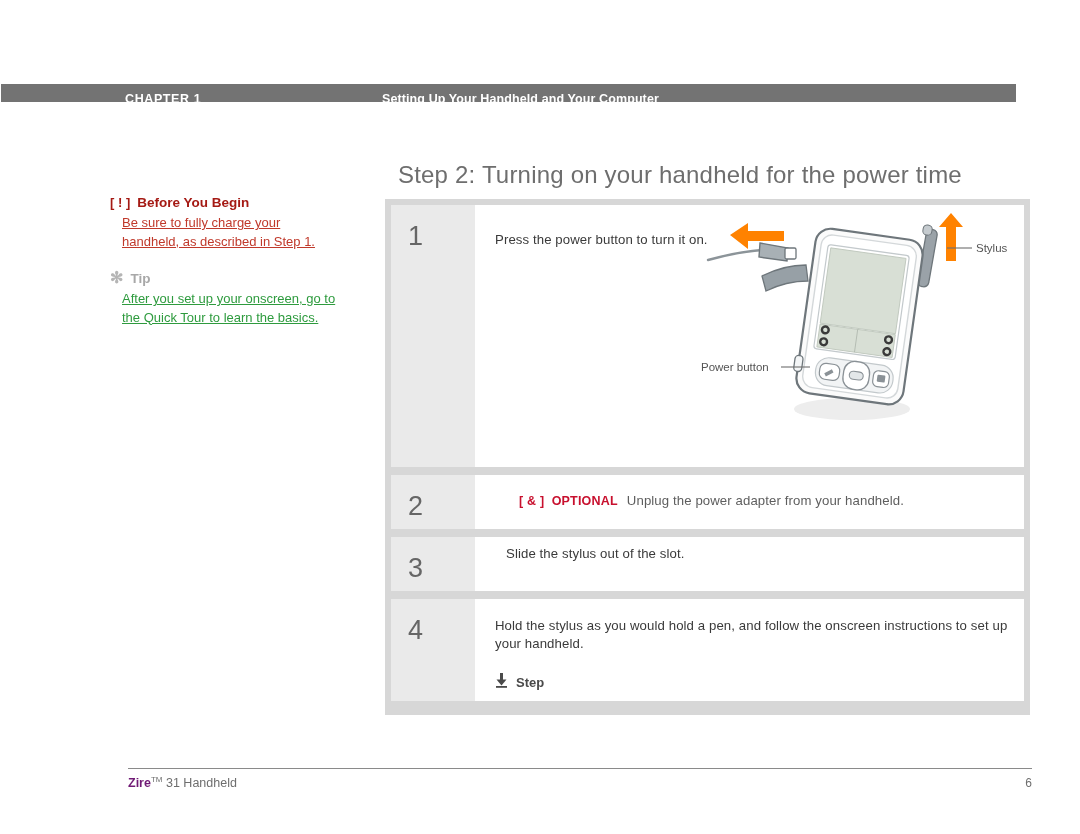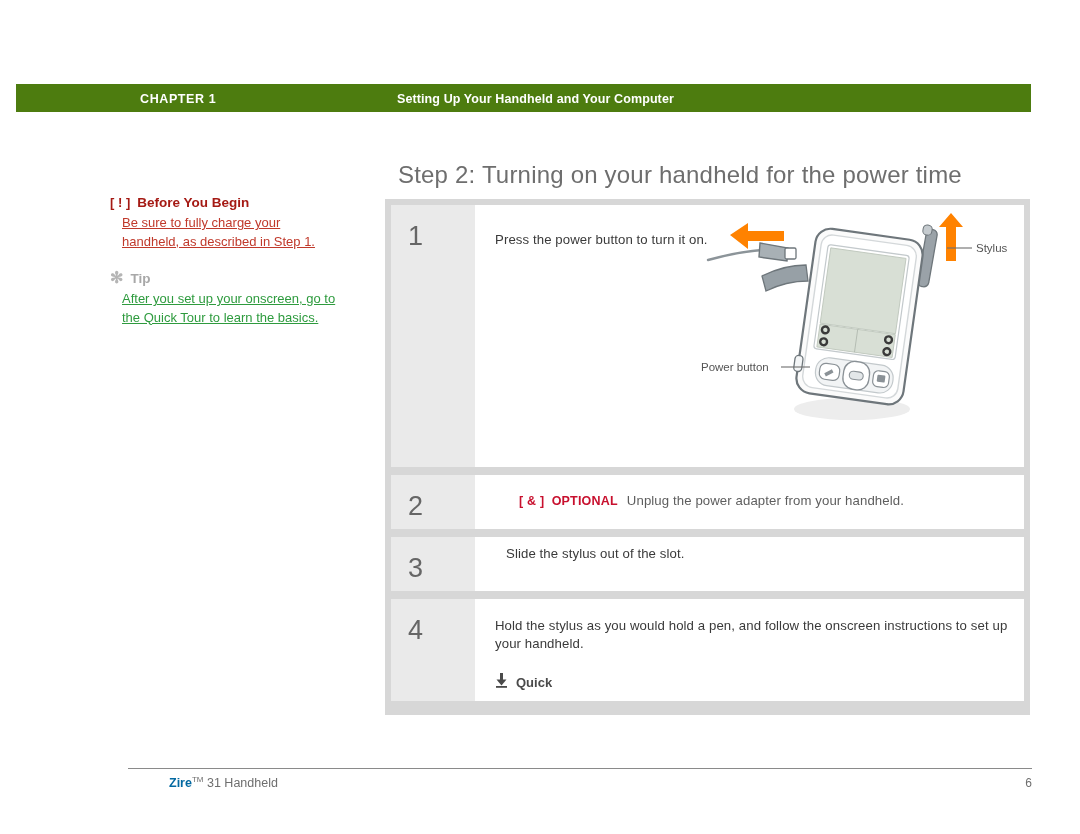--- a/index.html
+++ b/index.html
@@ -12,25 +12,25 @@
     height: 834px;
     position: relative;
     font-family: "Liberation Sans", sans-serif;
     -webkit-font-smoothing: antialiased;
     overflow: hidden;
   }
 
   
   .header-bar {
     position: absolute;
-    left: 16px;
+    left: 1px;
     top: 84px;
     width: 1015px;
-    height: 28px;
-    background: #4d7c0f;
+    height: 18px;
+    background: #737373;
     color: #ffffff;
   }
   .header-chapter {
     position: absolute;
     left: 124px;
     top: 8px;
     font-size: 12.5px;
     font-weight: bold;
     letter-spacing: 0.6px;
   }
@@ -192,21 +192,21 @@
   .footer-inner {
     display: flex;
     justify-content: space-between;
     align-items: baseline;
     padding-top: 6px;
   }
   .footer-brand {
     font-size: 12.5px;
     color: #6E6E6E;
   }
-  .footer-brand b { color: #0369a1; margin-left: 41px; }
+  .footer-brand b { color: #701a75; }
   .footer-brand sup { font-size: 8px; }
   .footer-page {
     font-size: 12px;
     color: #6E6E6E;
   }
 </style>
 </head>
 <body>
 
 <div class="header-bar">
@@ -338,21 +338,21 @@
     <div class="step-content">
       <div class="step-text">Hold the stylus as you would hold a pen, and follow the onscreen instructions to set up your handheld.</div>
       <div class="done-line">
         <span class="done-icon">
           <svg width="13" height="15" viewBox="0 0 13 15" xmlns="http://www.w3.org/2000/svg">
             <rect x="5" y="0" width="3" height="8" fill="#4A4A4A"></rect>
             <polygon points="1.5,6.5 11.5,6.5 6.5,12.5" fill="#4A4A4A"></polygon>
             <rect x="1" y="13" width="11" height="1.8" fill="#4A4A4A"></rect>
           </svg>
         </span>
-        <span>Quick</span>
+        <span>Step</span>
       </div>
     </div>
   </div>
 
 </div>
 
 <div class="footer">
   <div class="footer-rule"></div>
   <div class="footer-inner">
     <div class="footer-brand"><b>Zire</b><sup>TM</sup><span> 31 Handheld</span></div>

